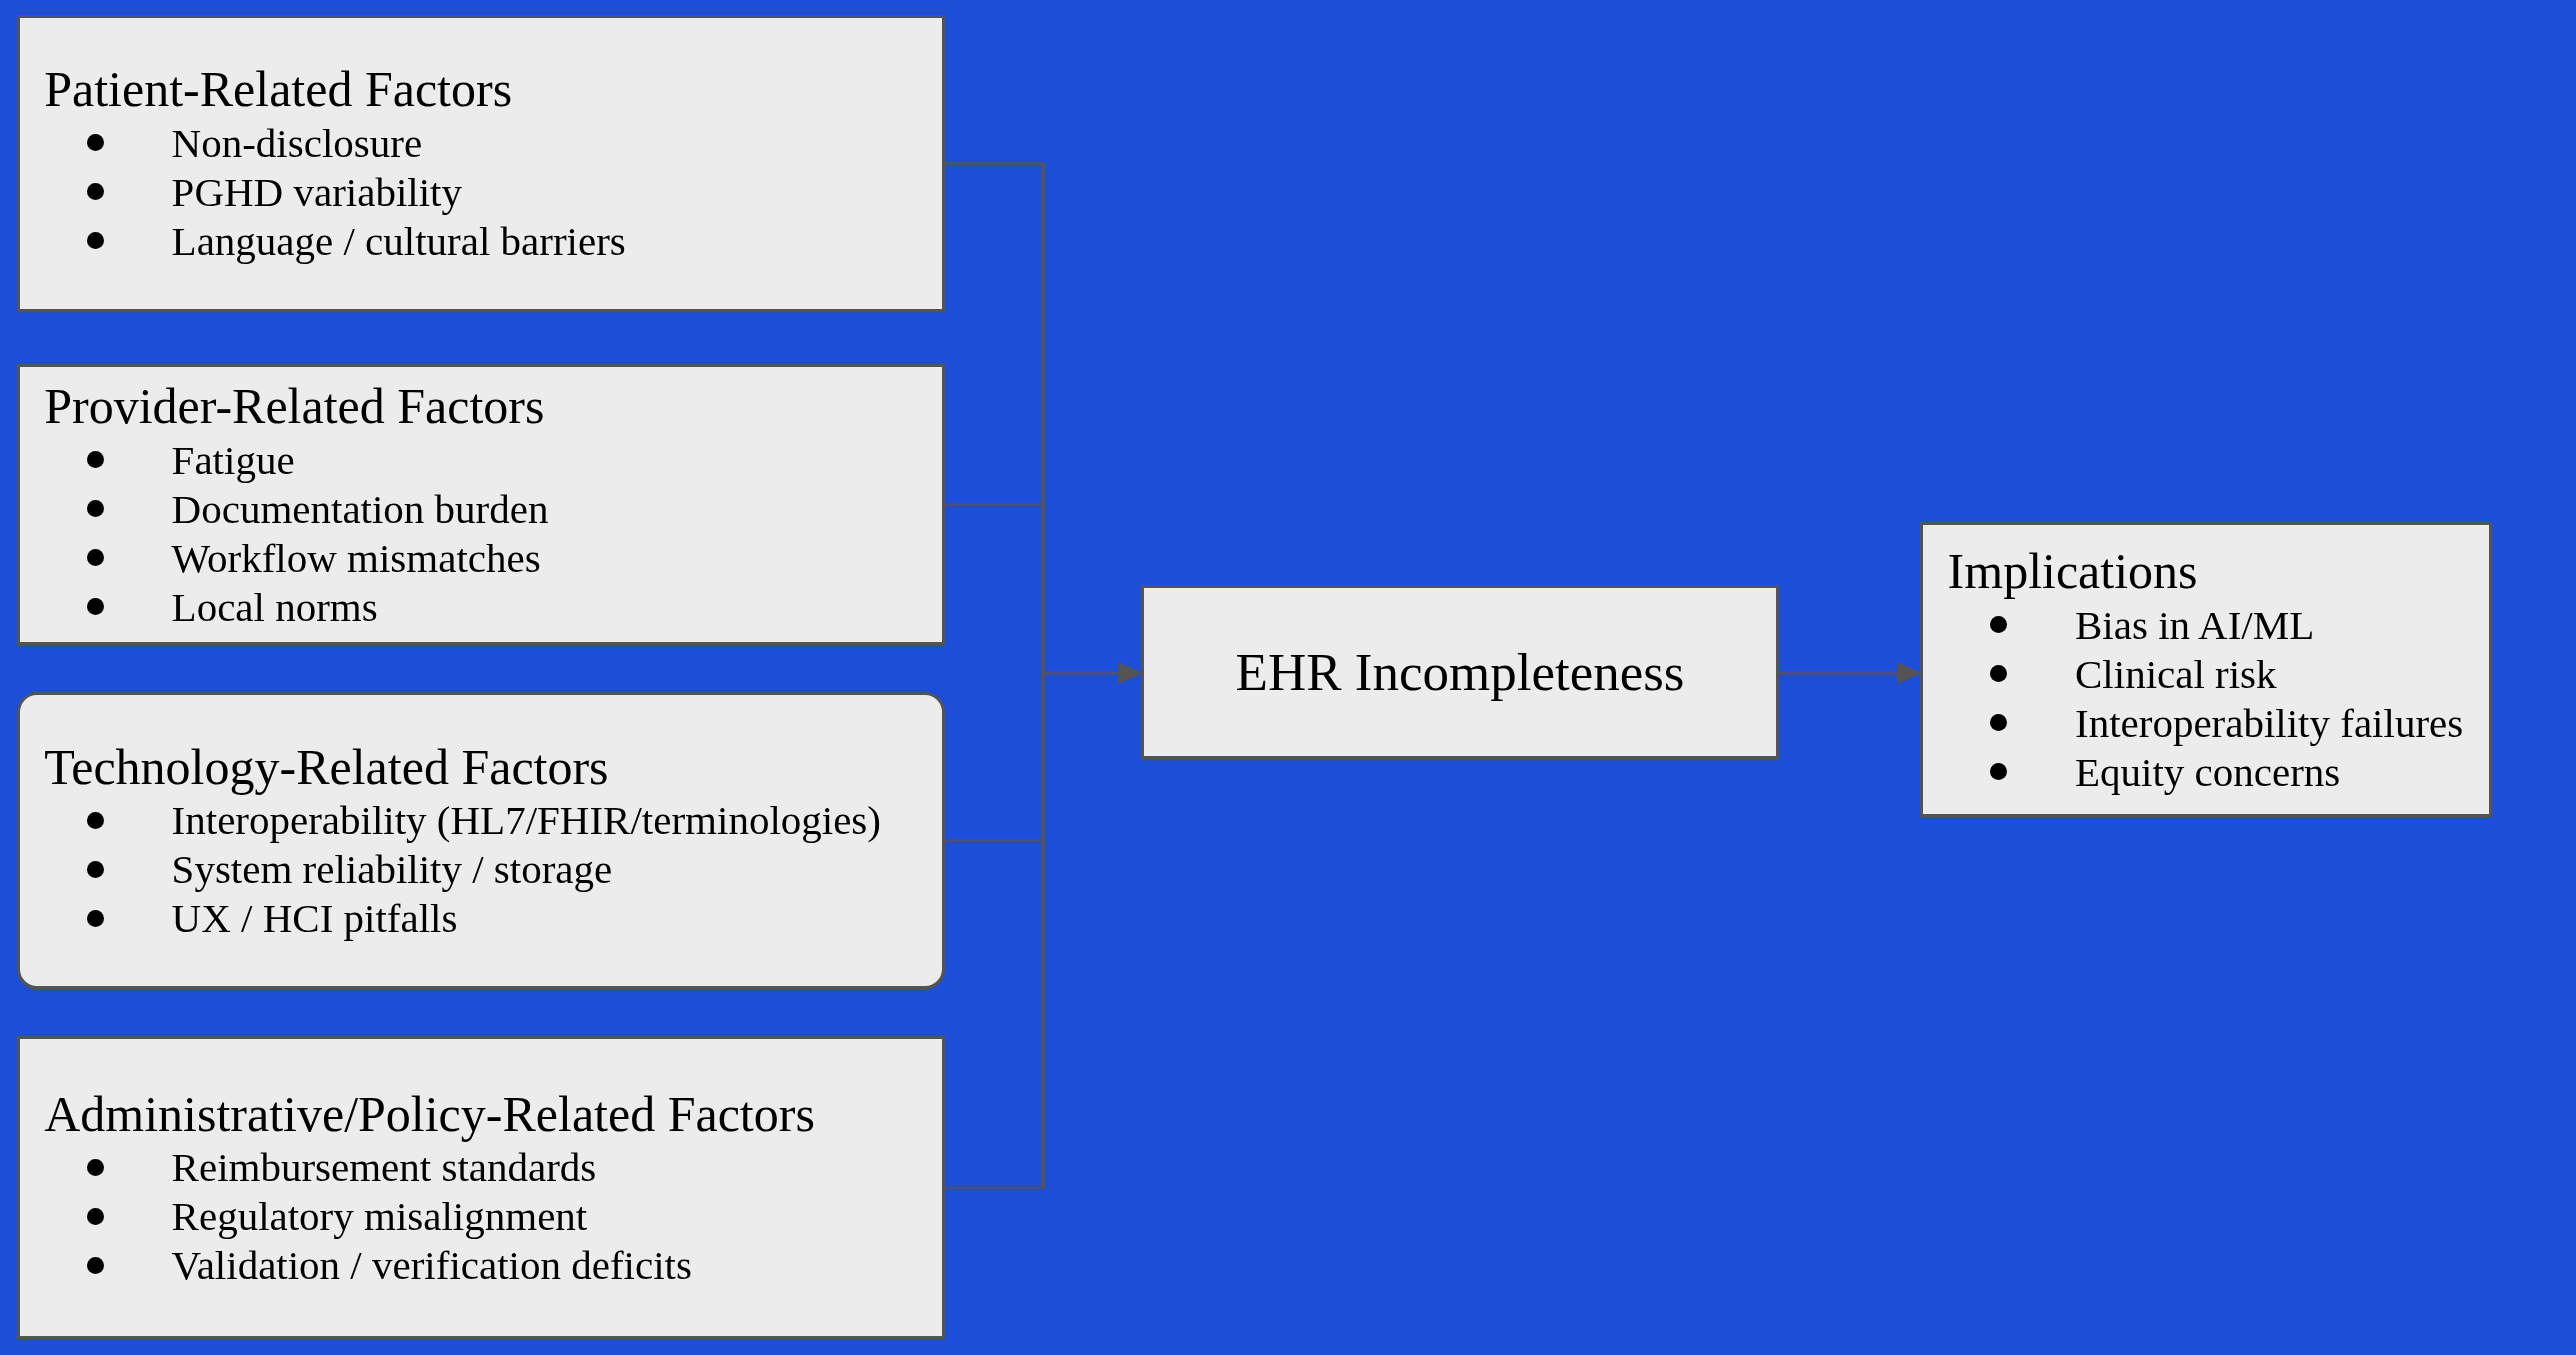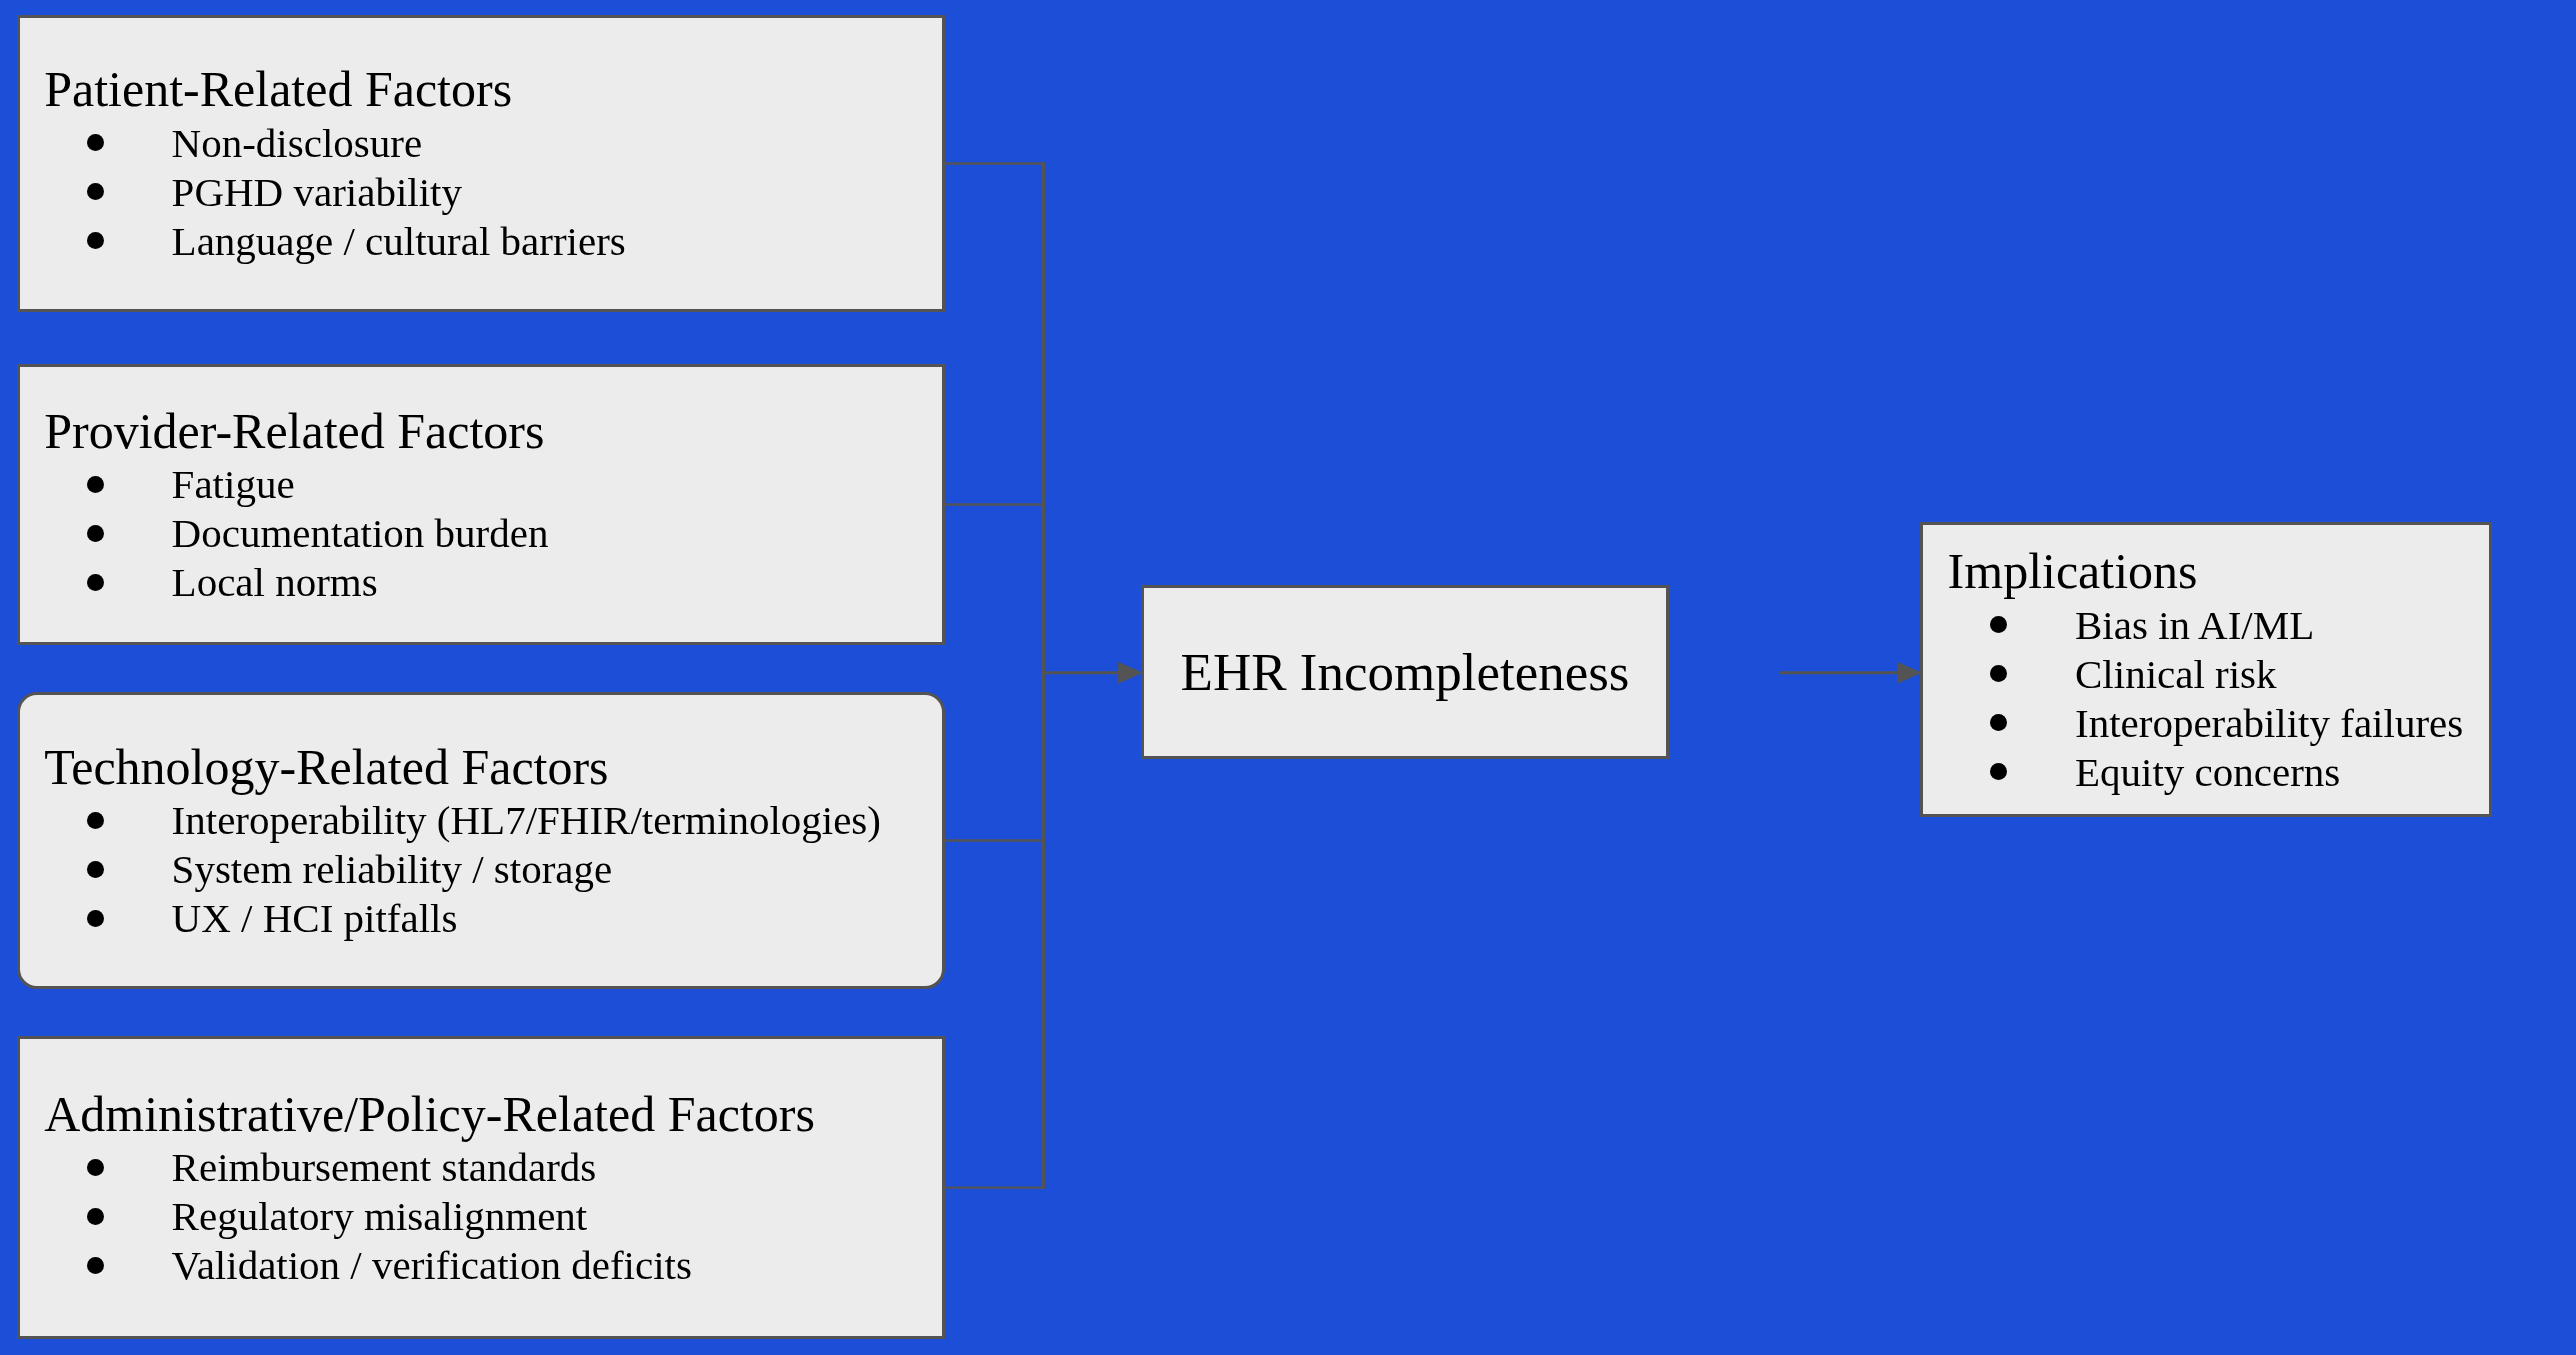--- a/index.html
+++ b/index.html
@@ -30,21 +30,21 @@
     box-sizing: border-box;
     display: flex;
     flex-direction: column;
     justify-content: center;
     overflow: hidden;
   }
   #box-patient      { left: 16.6px;   top: 14.7px;   width: 928px; height: 297px; }
   #box-provider     { left: 16.6px;   top: 364px;  width: 928px; height: 281px; }
   #box-technology   { left: 16.6px;   top: 692px; width: 928px; height: 297px; border-radius: 20px; }
   #box-admin        { left: 16.6px;   top: 1036px; width: 928px; height: 303px; }
-  #box-ehr          { left: 1141px; top: 585px;  width: 528px; height: 174px;
+  #box-ehr          { left: 1141px; top: 585px;  width: 638px; height: 174px;
                       align-items: center; justify-content: center; }
   #box-implications { left: 1920px; top: 522px;  width: 572px; height: 295px; }
 
   .box-title {
     font-size: 50px;
     line-height: 57px;
     font-weight: normal;
     margin: 0 0 0 24.6px;
     white-space: nowrap;
   }
@@ -121,20 +121,24 @@
       <li class="item">
         <span class="dot"></span>
         <span class="txt">Fatigue</span>
       </li>
       <li class="item">
         <span class="dot"></span>
         <span class="txt">Documentation burden</span>
       </li>
       <li class="item">
         <span class="dot"></span>
+        <span class="txt">Workflow mismatches</span>
+      </li>
+      <li class="item">
+        <span class="dot"></span>
         <span class="txt">Local norms</span>
       </li>
     </ul>
   </div>
 
   <div class="box" id="box-technology">
     <h2 class="box-title">Technology-Related Factors</h2>
     <ul class="items">
       <li class="item">
         <span class="dot"></span>

